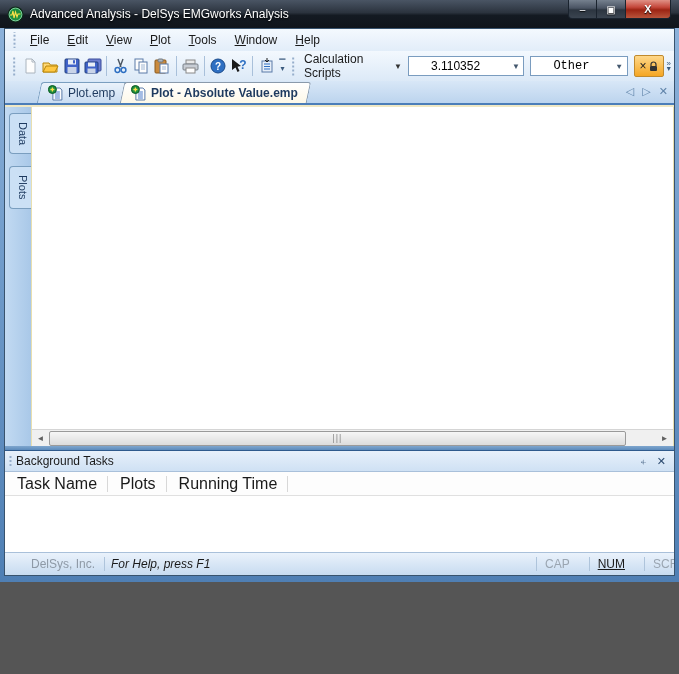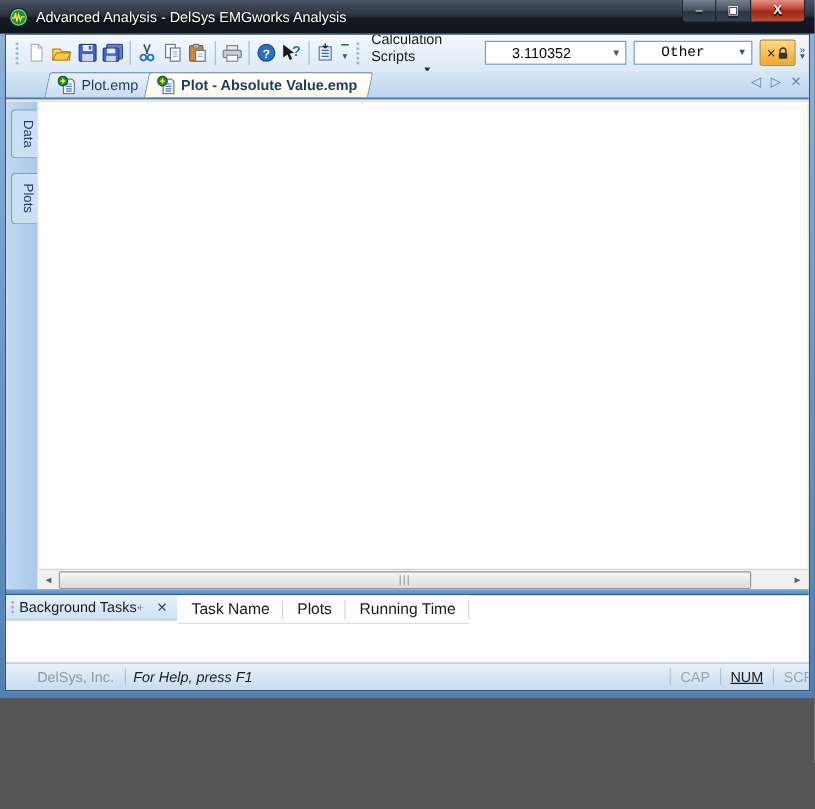--- a/index.html
+++ b/index.html
@@ -33,21 +33,21 @@
   .menu-item{ padding:2px 8px; font-size:12px; color:#1A1A1A; }
   .menu-item u{ text-decoration:underline; }
   .toolbar{ height:30px; flex:0 0 30px; display:flex; align-items:center;
     background:linear-gradient(180deg,#F3F8FE,#DCE9F7); padding-left:4px; }
   .tbtn{ width:24px; height:24px; display:flex; align-items:center; justify-content:center; }
   .tsep{ width:1px; height:20px; background:#A9C0DA; margin:0 3px; }
   .tbtn svg{ display:block; }
   .overflow-arrow{ width:12px; height:24px; display:flex; flex-direction:column;
     align-items:center; justify-content:center; color:#3A5A7E; font-size:8px; line-height:5px;}
   .calc-btn{ display:flex; align-items:center; font-size:12px; color:#1A1A1A;
-    padding:3px 6px;flex-direction:column; }
+    padding:3px 6px; }
   .calc-btn .dd{ font-size:8px; margin-left:5px; color:#333; }
   .combo{ display:flex; align-items:center; background:#fff; border:1px solid #7A9CBF;
     height:20px; font-size:12px; padding-left:22px; margin-right:6px; position:relative; }
   .combo .val{ flex:1; }
   .combo .dd{ width:15px; text-align:center; font-size:8px; color:#44586E; }
   .combo1{ width:130px; } .combo2{ width:108px;font-family:Liberation Mono, monospace; }
   .lockbtn{ width:34px; height:22px; border:1px solid #C08A2E; border-radius:2px;
     background:linear-gradient(180deg,#FFD88A,#F5A623); display:flex; align-items:center;
     justify-content:center; gap:2px; font-size:12px; color:#222; }
   
@@ -80,39 +80,39 @@
     display:flex; align-items:center; }
   .sb-arrow{ width:17px; height:17px; display:flex; align-items:center; justify-content:center;
     color:#606060; font-size:8px; background:#F0F0F0; }
   .sb-track{ flex:1 1 auto; height:17px; position:relative; }
   .sb-thumb{ position:absolute; left:0; top:1px; height:15px; width:95%;
     background:linear-gradient(180deg,#F6F6F6,#DCDCDC); border:1px solid #9A9A9A;
     border-radius:2px; display:flex; align-items:center; justify-content:center;
     color:#8A8A8A; font-size:9px; letter-spacing:1px; }
   
   .splitter{ height:4px; flex:0 0 4px; background:linear-gradient(180deg,#7FA6CE,#5D8BBC); }
-  .bt-panel{ flex:0 0 auto; display:flex; flex-direction:row; background:#fff;
+  .bt-panel{ flex:0 0 auto; display:flex; flex-direction:column; background:#fff;
     border-top:1px solid #2F5A8C; }
   .bt-header{ height:21px; display:flex; align-items:center;
     background:linear-gradient(180deg,#E7F0FA,#CFE1F4); border-bottom:1px solid #A9C0DA;
     font-size:12px; color:#1A1A1A; }
   .bt-title{ flex:1; }
   .bt-icons{ display:flex; gap:10px; padding-right:8px; color:#2B4A6F; font-size:11px; }
   .bt-colheader{ height:24px; display:flex; align-items:center; background:#FDFDFD;
-    border-bottom:1px solid #E0E0E0; font-size:13px; color:#1A1A1A; }
+    border-bottom:1px solid #E0E0E0; font-size:16px; color:#1A1A1A; }
   .bt-col{ padding:0 10px 0 12px; border-right:1px solid #D8D8D8; height:16px;
     display:flex; align-items:center; }
   .bt-body{ height:56px; background:#fff; }
   
   .statusbar{ height:23px; flex:0 0 23px; display:flex; align-items:center;
     background:linear-gradient(180deg,#EAF2FB,#C7DBF0); border-top:1px solid #A9C0DA;
     font-size:12px;padding-left:20px; }
   .sb-pane-left{ width:80px; color:#8E99A6; padding-left:6px; border-right:1px solid #AEC4DB; }
   .sb-msg{ flex:1; color:#1A1A1A; padding-left:6px;font-style:italic; }
-  .sb-ind{ padding:0 8px; border-left:1px solid #AEC4DB; color:#9AA5B1; }
+  .sb-ind{ padding:0 8px; border-left:1px solid #AEC4DB; color:#9AA5B1;margin-left:11px; }
   .sb-ind.active{ color:#1A1A1A;text-decoration:underline; }
   .sb-ind.clipped{ padding-right:0; width:30px; overflow:hidden; }
 </style>
 </head>
 <body>
 
 <div class="window">
 
   <div class="titlebar">
     <svg class="app-icon" viewBox="0 0 17 17">
@@ -123,20 +123,30 @@
     <span class="title-text">Advanced Analysis - DelSys EMGworks Analysis</span>
     <div class="winbtns">
       <div class="winbtn min">–</div>
       <div class="winbtn max">▣</div>
       <div class="winbtn close">X</div>
     </div>
   </div>
 
   <div class="chrome">
 
+    <div class="menubar">
+      <div class="grip"></div>
+      <span class="menu-item"><u>F</u>ile</span>
+      <span class="menu-item"><u>E</u>dit</span>
+      <span class="menu-item"><u>V</u>iew</span>
+      <span class="menu-item"><u>P</u>lot</span>
+      <span class="menu-item"><u>T</u>ools</span>
+      <span class="menu-item"><u>W</u>indow</span>
+      <span class="menu-item"><u>H</u>elp</span>
+    </div>
 
     <div class="toolbar">
       <div class="grip"></div>
       <div class="tbtn">
         <svg width="16" height="16" viewBox="0 0 16 16">
             <path d="M4 1h6l3 3v11H4z" fill="#FDFDFD" stroke="#AAB4BE"></path>
             <path d="M10 1v3h3" fill="none" stroke="#AAB4BE"></path>
           </svg>
       </div>
       <div class="tbtn">

